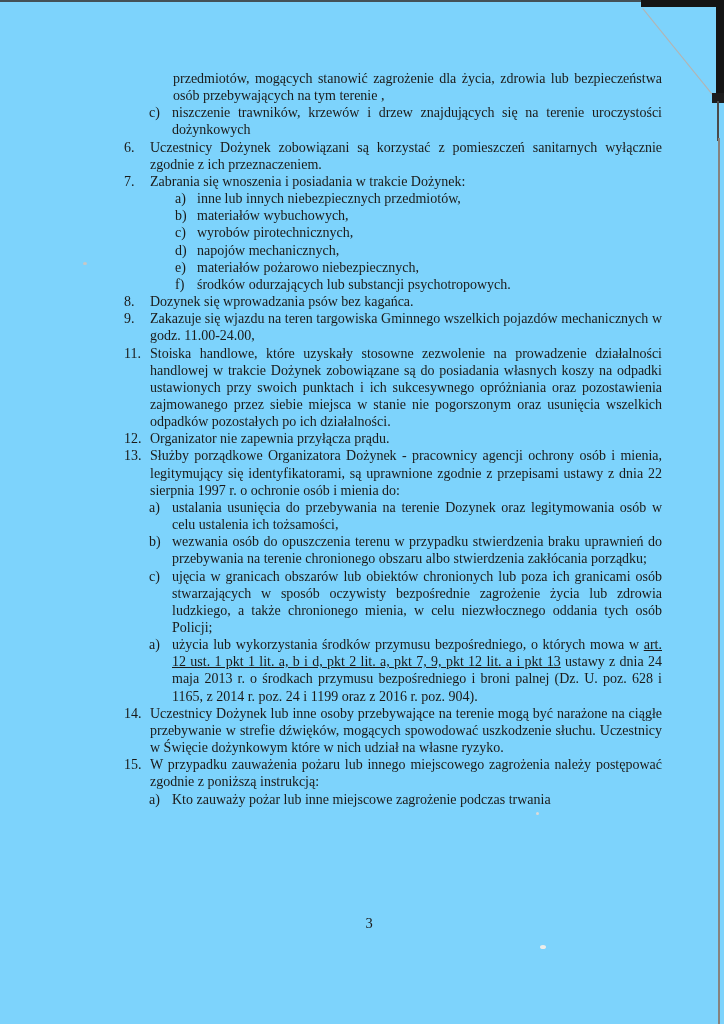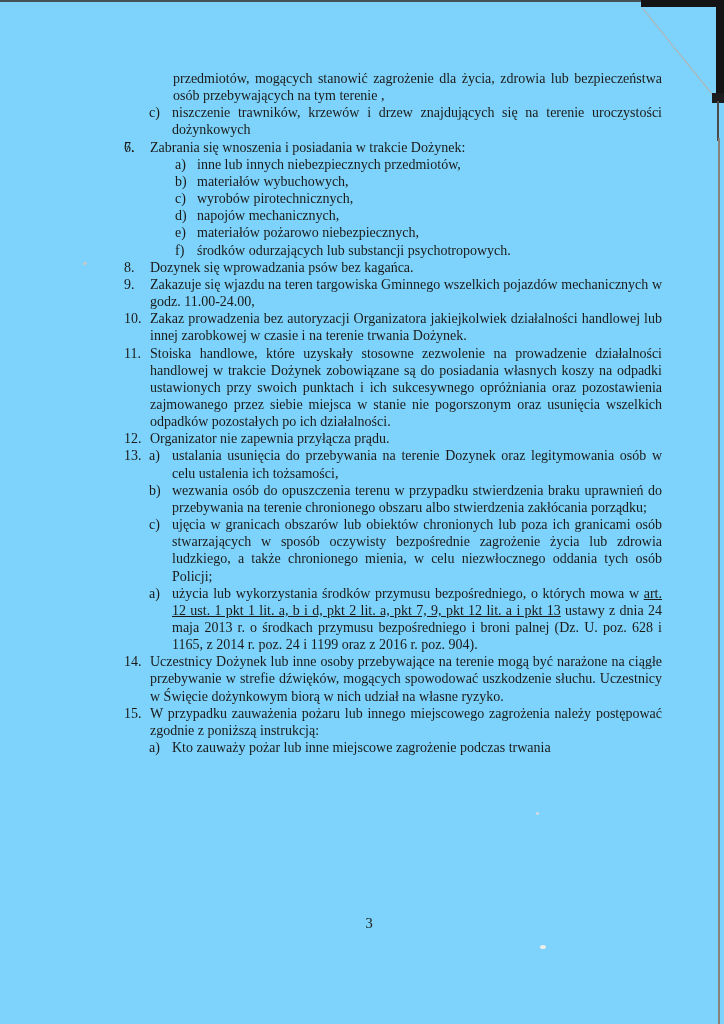--- a/index.html
+++ b/index.html
@@ -94,37 +94,36 @@
   <div class="corner-hook"></div>
   <div class="edge-right-dark"></div>
   <div class="edge-right"></div>
   <div class="speck speck-1"></div>
   <div class="speck speck-2"></div>
   <div class="speck speck-3"></div>
 
   <div class="doc">
       <div class="item cont"><span class="text">przedmiotów, mogących stanowić zagrożenie dla życia, zdrowia lub bezpieczeństwa osób przebywających na tym terenie ,</span></div>
       <div class="item sub"><span class="label">c)</span><span class="text">niszczenie trawników, krzewów i drzew znajdujących się na terenie uroczystości dożynkowych</span></div>
-      <div class="item num"><span class="label">6.</span></div>
+      <div class="item num"><span class="label">6.</span><span class="text">Uczestnicy Dożynek zobowiązani są korzystać z pomieszczeń sanitarnych wyłącznie zgodnie z ich przeznaczeniem.</span></div>
       <div class="item num"><span class="label">7.</span><span class="text">Zabrania się wnoszenia i posiadania w trakcie Dożynek:</span></div>
       <div class="item sub2"><span class="label">a)</span><span class="text">inne lub innych niebezpiecznych przedmiotów,</span></div>
       <div class="item sub2"><span class="label">b)</span><span class="text">materiałów wybuchowych,</span></div>
       <div class="item sub2"><span class="label">c)</span><span class="text">wyrobów pirotechnicznych,</span></div>
       <div class="item sub2"><span class="label">d)</span><span class="text">napojów mechanicznych,</span></div>
       <div class="item sub2"><span class="label">e)</span><span class="text">materiałów pożarowo niebezpiecznych,</span></div>
       <div class="item sub2"><span class="label">f)</span><span class="text">środków odurzających lub substancji psychotropowych.</span></div>
       <div class="item num"><span class="label">8.</span><span class="text">Dozynek się wprowadzania psów bez kagańca.</span></div>
       <div class="item num"><span class="label">9.</span><span class="text">Zakazuje się wjazdu na teren targowiska Gminnego wszelkich pojazdów mechanicznych w godz. 11.00-24.00,</span></div>
-      <div class="item num"><span class="label">10.</span><span class="text">Zakaz prowadzenia bez autoryzacji Organizatora jakiejkolwiek działalności handlowej lub innej zarobkowej w czasie i na terenie trwania Dożynek.</span></div>
       <div class="item num"><span class="label">11.</span><span class="text">Stoiska handlowe, które uzyskały stosowne zezwolenie na prowadzenie działalności handlowej w trakcie Dożynek zobowiązane są do posiadania własnych koszy na odpadki ustawionych przy swoich punktach i ich sukcesywnego opróżniania oraz pozostawienia zajmowanego przez siebie miejsca w stanie nie pogorszonym oraz usunięcia wszelkich odpadków pozostałych po ich działalności.</span></div>
       <div class="item num"><span class="label">12.</span><span class="text">Organizator nie zapewnia przyłącza prądu.</span></div>
-      <div class="item num"><span class="label">13.</span></div>
+      <div class="item num"><span class="label">13.</span><span class="text">Służby porządkowe Organizatora Dożynek - pracownicy agencji ochrony osób i mienia, legitymujący się identyfikatorami, są uprawnione zgodnie z przepisami ustawy z dnia 22 sierpnia 1997 r. o ochronie osób i mienia do:</span></div>
       <div class="item sub"><span class="label">a)</span><span class="text">ustalania usunięcia do przebywania na terenie Dozynek oraz legitymowania osób w celu ustalenia ich tożsamości,</span></div>
       <div class="item sub"><span class="label">b)</span><span class="text">wezwania osób do opuszczenia terenu  w przypadku stwierdzenia braku uprawnień do przebywania na terenie chronionego obszaru albo stwierdzenia zakłócania porządku;</span></div>
       <div class="item sub"><span class="label">c)</span><span class="text">ujęcia w granicach obszarów lub obiektów chronionych lub poza ich granicami osób stwarzających w sposób oczywisty bezpośrednie zagrożenie życia lub zdrowia ludzkiego, a także chronionego mienia, w celu niezwłocznego oddania tych osób Policji;</span></div>
       <div class="item sub"><span class="label">a)</span><span class="text"><span>użycia lub wykorzystania środków przymusu bezpośredniego, o których mowa w </span><span class="u">art. 12 ust. 1 pkt 1 lit. a, b i d, pkt 2 lit. a, pkt 7, 9, pkt 12 lit. a i pkt 13</span><span> ustawy z dnia 24 maja 2013 r. o środkach przymusu bezpośredniego i broni palnej (Dz. U. poz. 628 i 1165, z 2014 r. poz. 24 i 1199 oraz z 2016 r. poz. 904).</span></span></div>
-      <div class="item num"><span class="label">14.</span><span class="text">Uczestnicy Dożynek lub inne osoby przebywające na terenie  mogą być narażone na ciągłe przebywanie w strefie dźwięków, mogących spowodować uszkodzenie słuchu. Uczestnicy w Święcie dożynkowym biorą w nich udział na własne ryzyko.</span></div>
+      <div class="item num"><span class="label">14.</span><span class="text">Uczestnicy Dożynek lub inne osoby przebywające na terenie  mogą być narażone na ciągłe przebywanie w strefie dźwięków, mogących spowodować uszkodzenie słuchu. Uczestnicy w Święcie dożynkowym które w nich udział na własne ryzyko.</span></div>
       <div class="item num"><span class="label">15.</span><span class="text">W przypadku zauważenia pożaru lub innego miejscowego zagrożenia należy postępować zgodnie z poniższą instrukcją:</span></div>
       <div class="item sub"><span class="label">a)</span><span class="text">Kto zauważy pożar lub inne miejscowe zagrożenie podczas trwania</span></div>
     </div>
 
   <div class="page-number">3</div>
 </div>
 
 </body></html>

